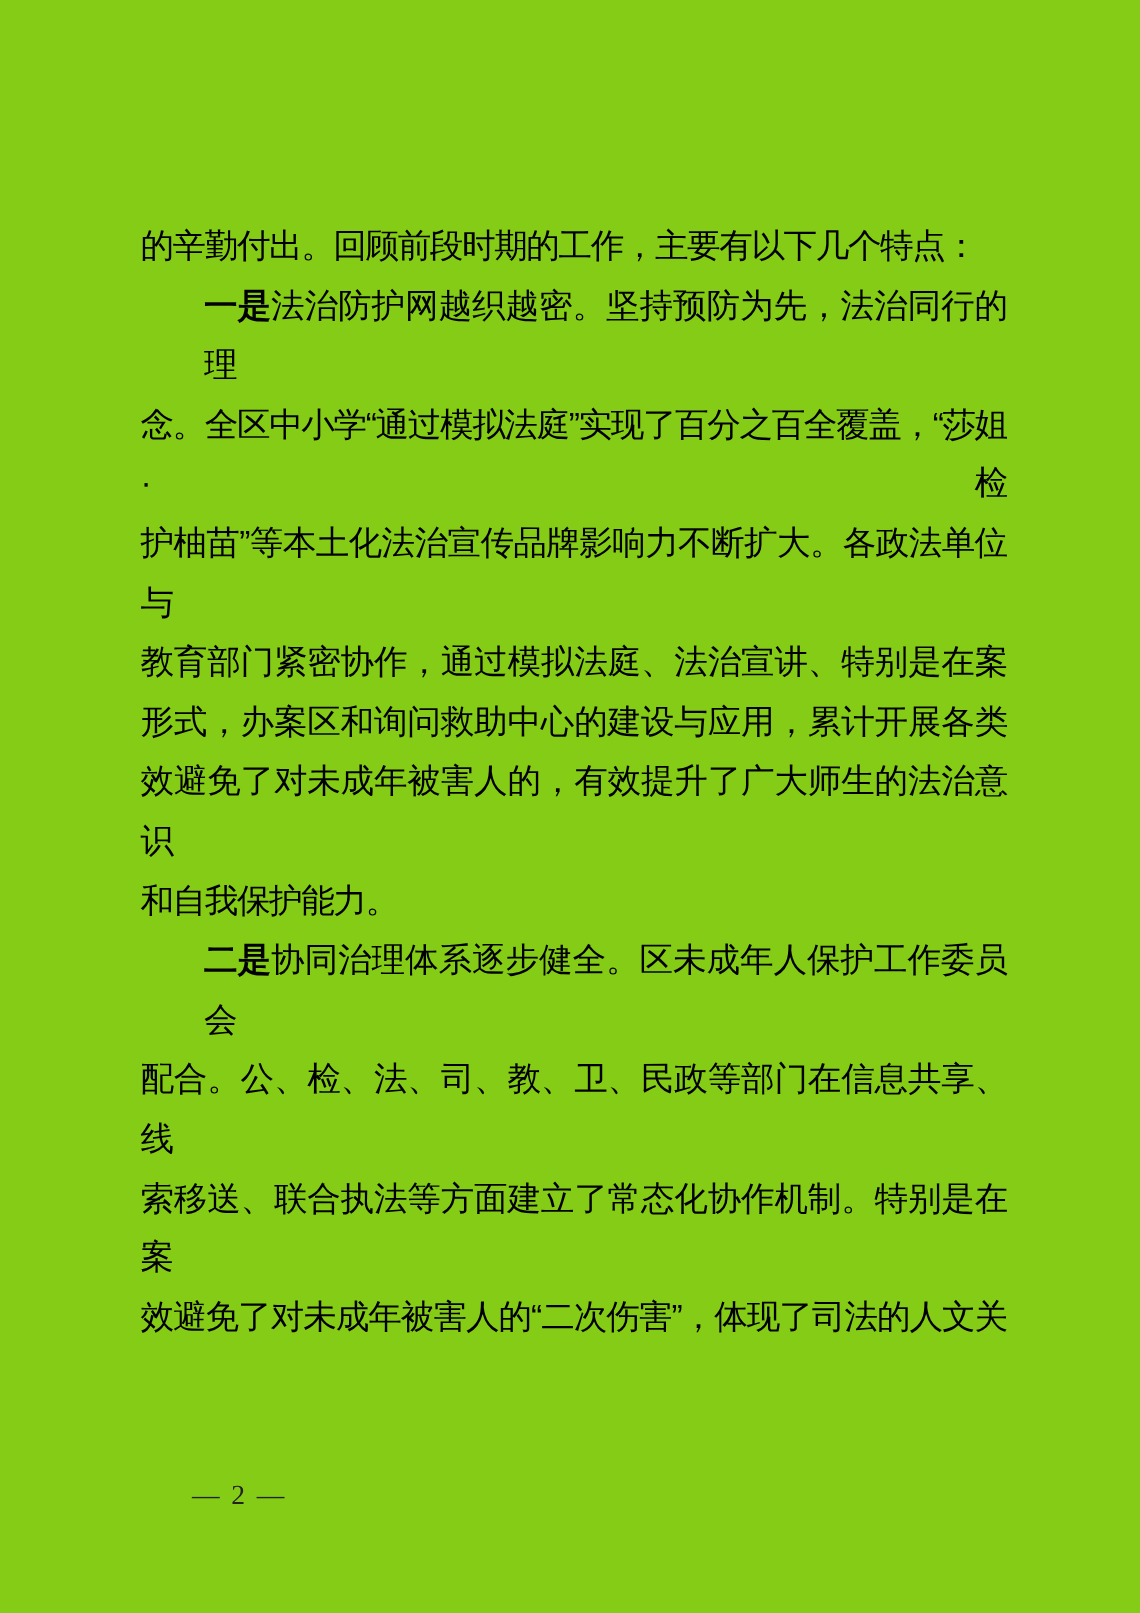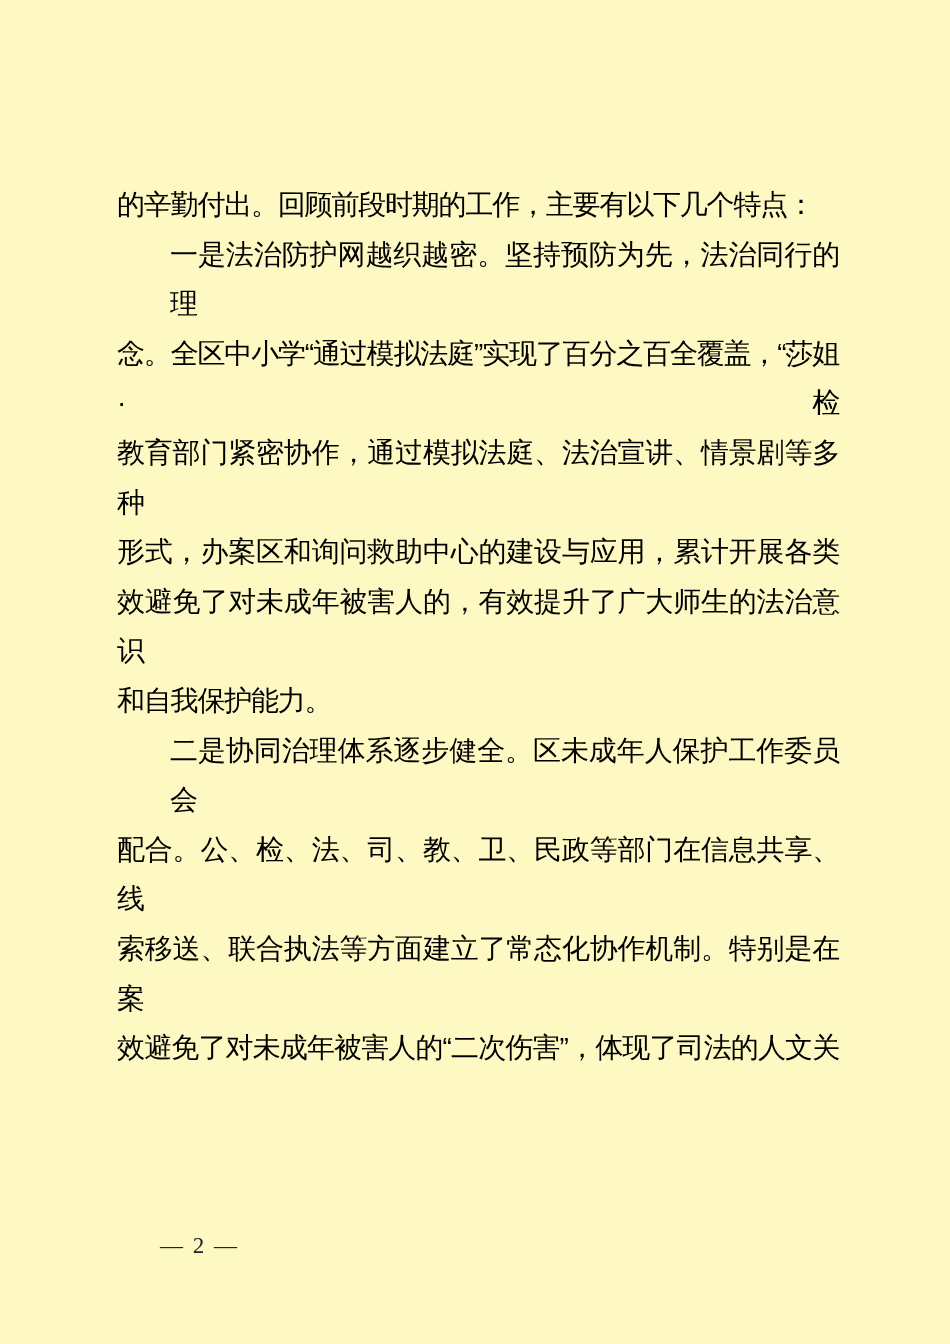--- a/index.html
+++ b/index.html
@@ -7,21 +7,21 @@
     width: 950px;
     height: 1344px;
     background: #ffffff;
     position: relative;
     overflow: hidden;
     font-family: "Liberation Sans", sans-serif;
   }
   .page {
     position: absolute;
     inset: 0;
-    background: #fef9c3;
+    background: #84cc16;
   }
   .doc {
     position: absolute;
     left: 117px;
     top: 180px;
     width: 722px;
     color: #000000;
   }
   .line {
     font-size: 28px;
@@ -33,41 +33,42 @@
   }
   .line.fill {
     text-align: justify;
     text-align-last: justify;
     text-justify: inter-character;
   }
   .line.indent {
     padding-left: 53px;
   }
   .line b {
-    font-weight: 400;
+    font-weight: 700;
   }
   .footer {
     position: absolute;
     left: 160px;
     top: 1233px;
     font-family: "Liberation Serif", serif;
     font-size: 23px;
     letter-spacing: 2px;
     color: #222222;
   }
 </style>
 </head>
 <body>
 
 <div class="page">
   <div class="doc" id="doc">
       <div class="line">的辛勤付出。回顾前段时期的工作，主要有以下几个特点：</div>
       <div class="line fill indent"><b>一是</b>法治防护网越织越密。坚持预防为先，法治同行的理</div>
       <div class="line fill">念。全区中小学“通过模拟法庭”实现了百分之百全覆盖，“莎姐·检</div>
-      <div class="line fill">教育部门紧密协作，通过模拟法庭、法治宣讲、情景剧等多种</div>
+      <div class="line fill">护柚苗”等本土化法治宣传品牌影响力不断扩大。各政法单位与</div>
+      <div class="line fill">教育部门紧密协作，通过模拟法庭、法治宣讲、特别是在案</div>
       <div class="line fill">形式，办案区和询问救助中心的建设与应用，累计开展各类</div>
       <div class="line fill">效避免了对未成年被害人的，有效提升了广大师生的法治意识</div>
       <div class="line">和自我保护能力。</div>
       <div class="line fill indent"><b>二是</b>协同治理体系逐步健全。区未成年人保护工作委员会</div>
       <div class="line fill">配合。公、检、法、司、教、卫、民政等部门在信息共享、线</div>
       <div class="line fill">索移送、联合执法等方面建立了常态化协作机制。特别是在案</div>
       <div class="line fill">效避免了对未成年被害人的“二次伤害”，体现了司法的人文关</div>
     </div>
   <div class="footer">— 2 —</div>
 </div>

